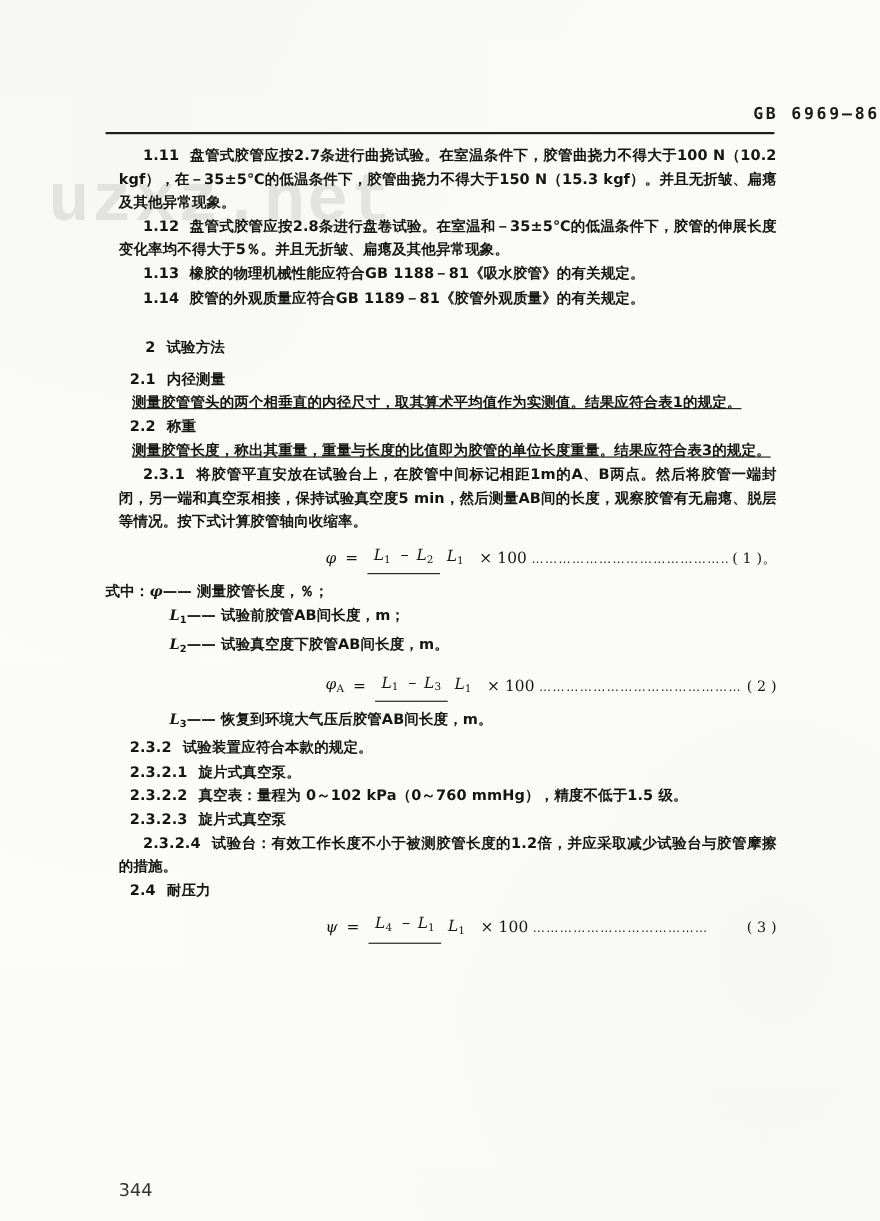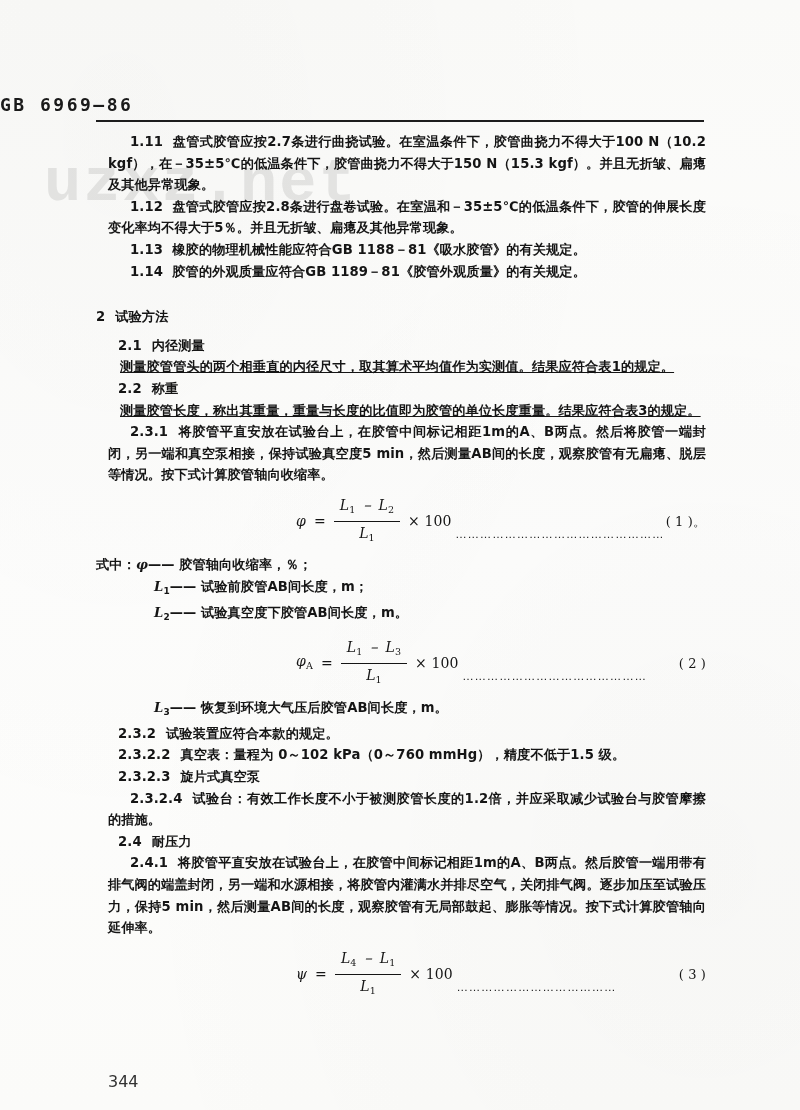--- a/index.html
+++ b/index.html
@@ -39,23 +39,23 @@
     user-select:none;
   }
   .content{
     position:absolute;
     left:0;top:0;
     width:800px;height:1110px;
   }
   .hdr{
     position:absolute;
     left:0;right:0;top:94px;
-    text-align:left;
+    text-align:right;
     font-family:"DejaVu Sans Mono","Liberation Mono",monospace;
-    font-size:18px;
+    font-size:15px;
     font-weight:bold;
     letter-spacing:2.5px;
     color:#1a1a1a;
   }
   .rule{
     position:absolute;
     left:96px;width:608px;top:120px;
     border-top:2px solid #1d1d1d;
   }
   .body-col{
@@ -108,21 +108,21 @@
   .eq{
     display:flex;align-items:center;
     font-family:"DejaVu Serif","Liberation Serif",serif;
     font-style:italic;
     font-size:14px;
   }
   .eq .lhs{margin-right:4px;font-style:italic;}
   .eq .eqsign{margin:0 4px;font-style:normal;}
   .frac{
     display:inline-flex;
-    flex-direction:column;
+    flex-direction:row;
     align-items:center;
     vertical-align:middle;
     margin:0 4px;
   }
   .frac .numer{
     padding:0 6px 1px 6px;
     border-bottom:1.2px solid #151515;
     white-space:nowrap;
   }
   .frac .denom{
@@ -183,21 +183,21 @@
     <p class="para"><span class="num">1.11</span>&nbsp;&nbsp;<span>盘管式胶管应按2.7条进行曲挠试验。在室温条件下，胶管曲挠力不得大于100 N（10.2 kgf），在－35±5℃的低温条件下，胶管曲挠力不得大于150 N（15.3 kgf）。并且无折皱、扁瘪及其他异常现象。</span></p>
 
     <p class="para"><span class="num">1.12</span>&nbsp;&nbsp;<span>盘管式胶管应按2.8条进行盘卷试验。在室温和－35±5℃的低温条件下，胶管的伸展长度变化率均不得大于5％。并且无折皱、扁瘪及其他异常现象。</span></p>
 
     <p class="para"><span class="num">1.13</span>&nbsp;&nbsp;<span>橡胶的物理机械性能应符合GB 1188－81《吸水胶管》的有关规定。</span></p>
 
     <p class="para"><span class="num">1.14</span>&nbsp;&nbsp;<span>胶管的外观质量应符合GB 1189－81《胶管外观质量》的有关规定。</span></p>
 
     <div class="gap-m"></div>
 
-    <p class="sec-head" style="text-indent:0;"><span class="sn">2</span><span>试验方法</span></p>
+    <p class="sec-head" style="text-indent:0;margin-left:36px;"><span class="sn">2</span><span>试验方法</span></p>
 
     <div class="gap-s"></div>
 
     <p class="sub-head"><span class="sn">2.1</span><span>内径测量</span></p>
     <p class="para-plain">测量胶管管头的两个相垂直的内径尺寸，取其算术平均值作为实测值。结果应符合表1的规定。</p>
 
     <p class="sub-head"><span class="sn">2.2</span><span>称重</span></p>
     <p class="para-plain">测量胶管长度，称出其重量，重量与长度的比值即为胶管的单位长度重量。结果应符合表3的规定。</p>
 
 
@@ -210,21 +210,21 @@
         <span class="frac">
           <span class="numer"><span class="ital">L</span><sub>1</sub> <span>－</span> <span class="ital">L</span><sub>2</sub></span>
           <span class="denom"><span class="ital">L</span><sub>1</sub></span>
         </span>
         <span class="hundred">× 100</span>
       </span>
       <span class="dots">……………………………………………</span>
       <span class="eqno"><span>( 1 )</span><span>。</span></span>
     </div>
 
-    <p class="where"><span>式中：</span><span class="ital">φ</span><span>—— 胶管轴向收缩率，％；</span></p>
+    <p class="where"><span>式中：</span><span class="ital">φ</span><span>—— 测量胶管长度，％；</span></p>
     <p class="where-line"><span class="ital">L</span><sub>1</sub><span>—— 试验前胶管AB间长度，m；</span></p>
     <p class="where-line"><span class="ital">L</span><sub>2</sub><span>—— 试验真空度下胶管AB间长度，m。</span></p>
 
 
     <div class="formula-row">
       <span class="eq">
         <span class="lhs"><span>φ</span><sub>A</sub></span>
         <span class="eqsign">=</span>
         <span class="frac">
           <span class="numer"><span class="ital">L</span><sub>1</sub> <span>－</span> <span class="ital">L</span><sub>3</sub></span>
@@ -234,27 +234,27 @@
       </span>
       <span class="dots">………………………………………</span>
       <span class="eqno">( 2 )</span>
     </div>
 
     <p class="where-line"><span class="ital">L</span><sub>3</sub><span>—— 恢复到环境大气压后胶管AB间长度，m。</span></p>
 
 
     <p class="sub-head"><span class="sn">2.3.2</span><span>试验装置应符合本款的规定。</span></p>
 
+    <p class="sub-head"><span class="sn">2.3.2.1</span><span>旋片式真空泵。</span></p>
     <p class="sub-head"><span class="sn">2.3.2.2</span><span>真空表：量程为 0～102 kPa（0～760 mmHg），精度不低于1.5 级。</span></p>
     <p class="sub-head"><span class="sn">2.3.2.3</span><span>旋片式真空泵</span></p>
     <p class="para"><span class="num">2.3.2.4</span>&nbsp;&nbsp;<span>试验台：有效工作长度不小于被测胶管长度的1.2倍，并应采取减少试验台与胶管摩擦的措施。</span></p>
 
     <p class="sub-head"><span class="sn">2.4</span><span>耐压力</span></p>
 
-    <p class="para"><span class="num">2.4.1</span>&nbsp;&nbsp;<span>将胶管平直安放在试验台上，在胶管中间标记相距1m的A、B两点。然后胶管一端用带有排气阀的端盖封闭，另一端和水源相接，将胶管内灌满水并排尽空气，关闭排气阀。逐步加压至试验压力，保持5 min，然后测量AB间的长度，观察胶管有无局部鼓起、膨胀等情况。按下式计算胶管轴向延伸率。</span></p>
 
     <div class="formula-row">
       <span class="eq">
         <span class="lhs">ψ</span>
         <span class="eqsign">=</span>
         <span class="frac">
           <span class="numer"><span class="ital">L</span><sub>4</sub> <span>－</span> <span class="ital">L</span><sub>1</sub></span>
           <span class="denom"><span class="ital">L</span><sub>1</sub></span>
         </span>
         <span class="hundred">× 100</span>

